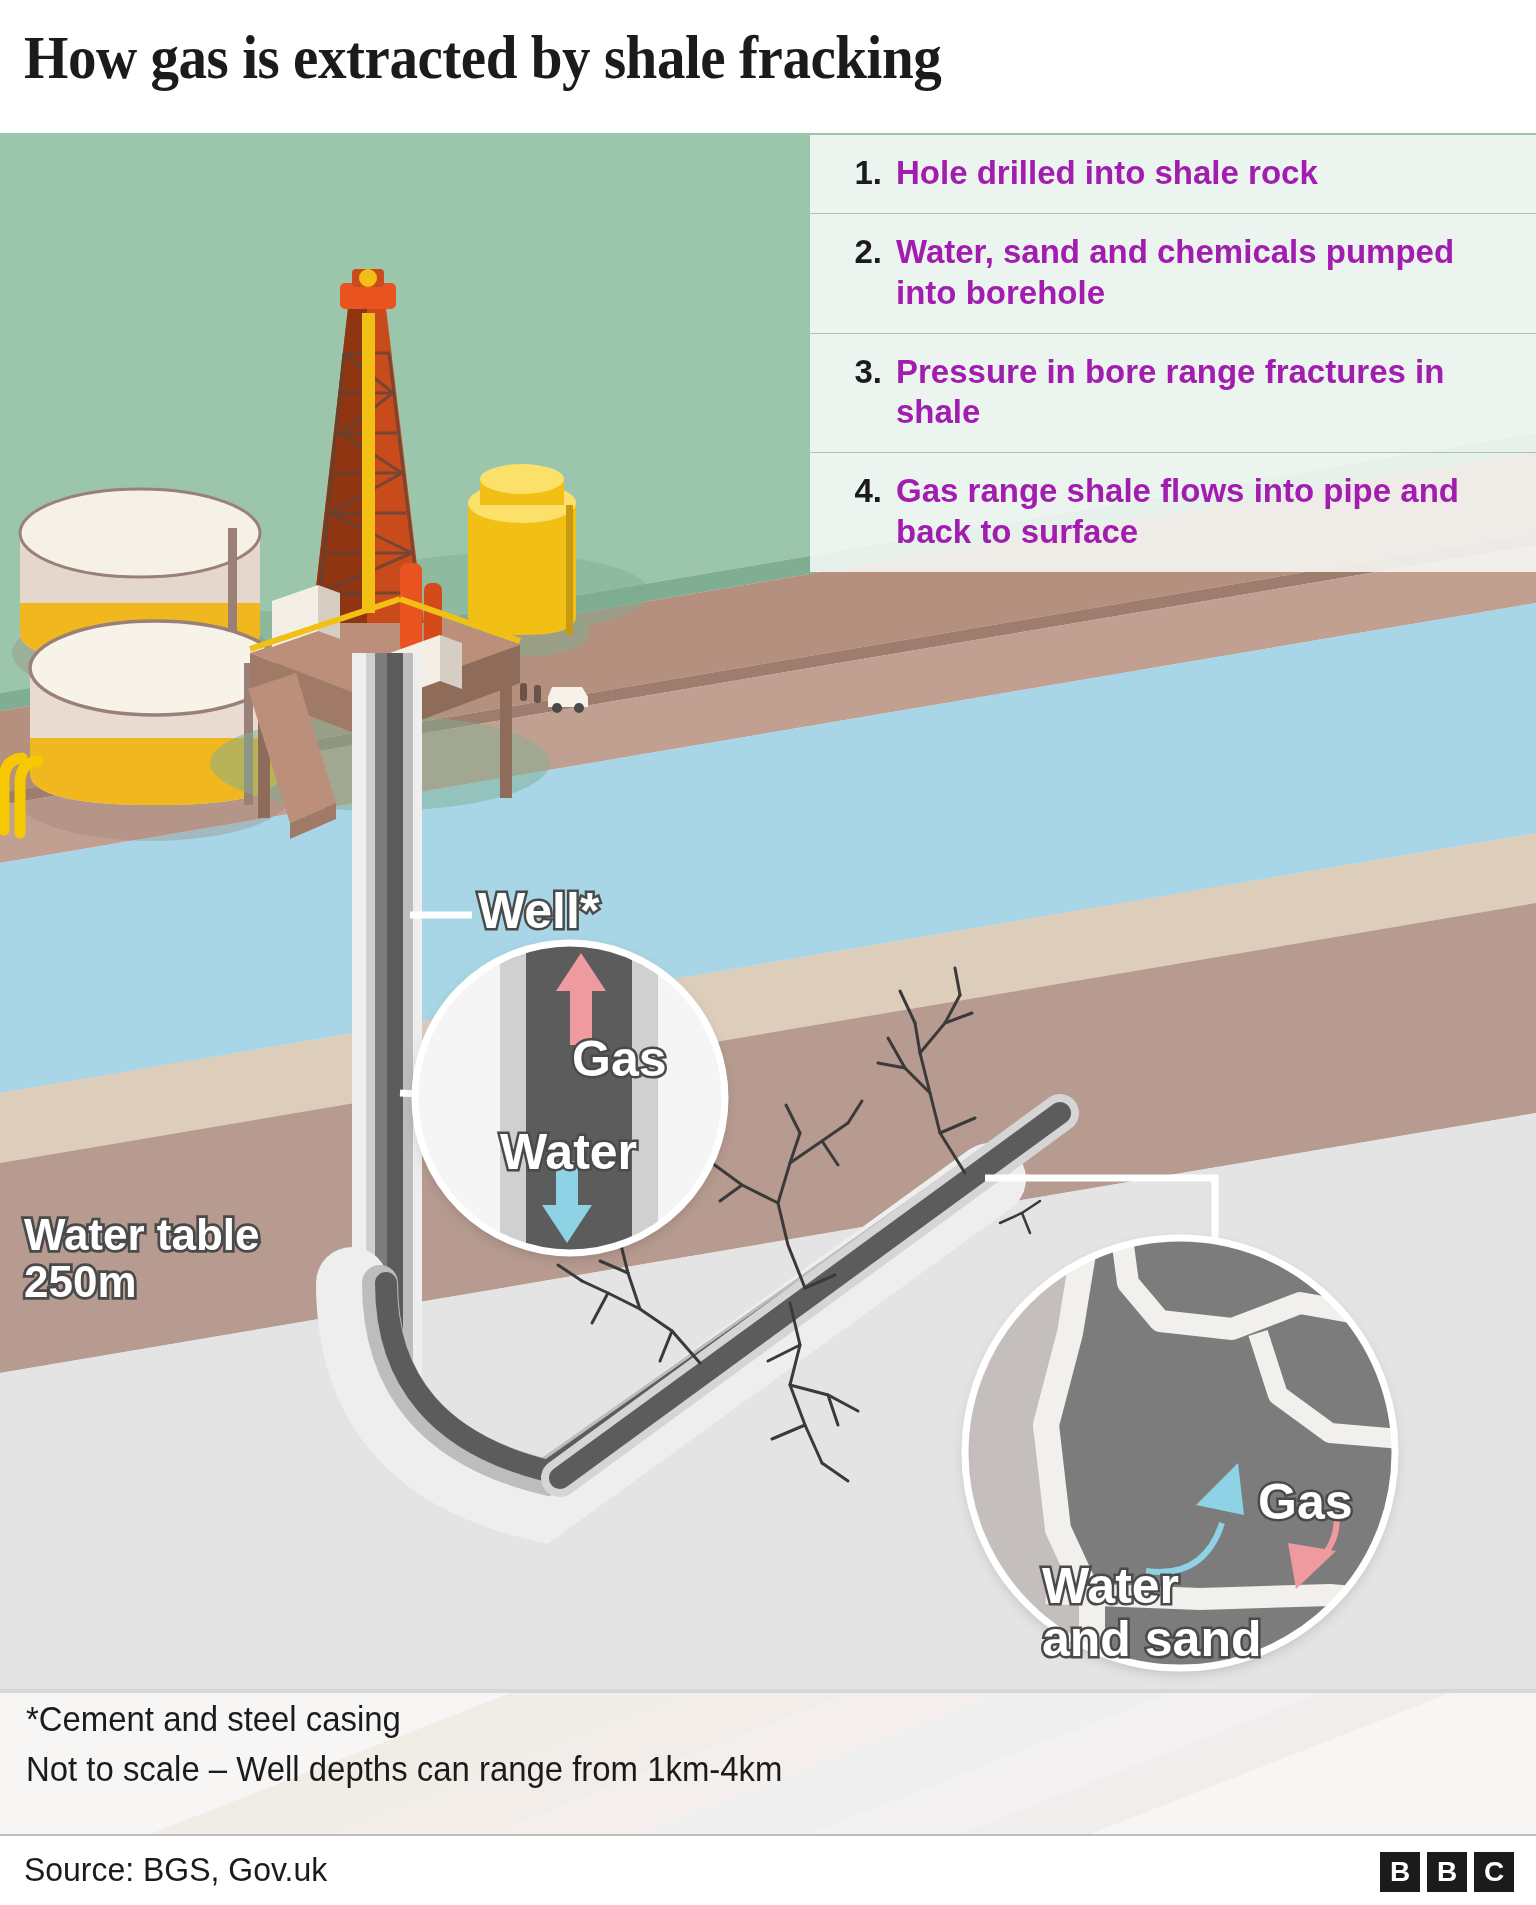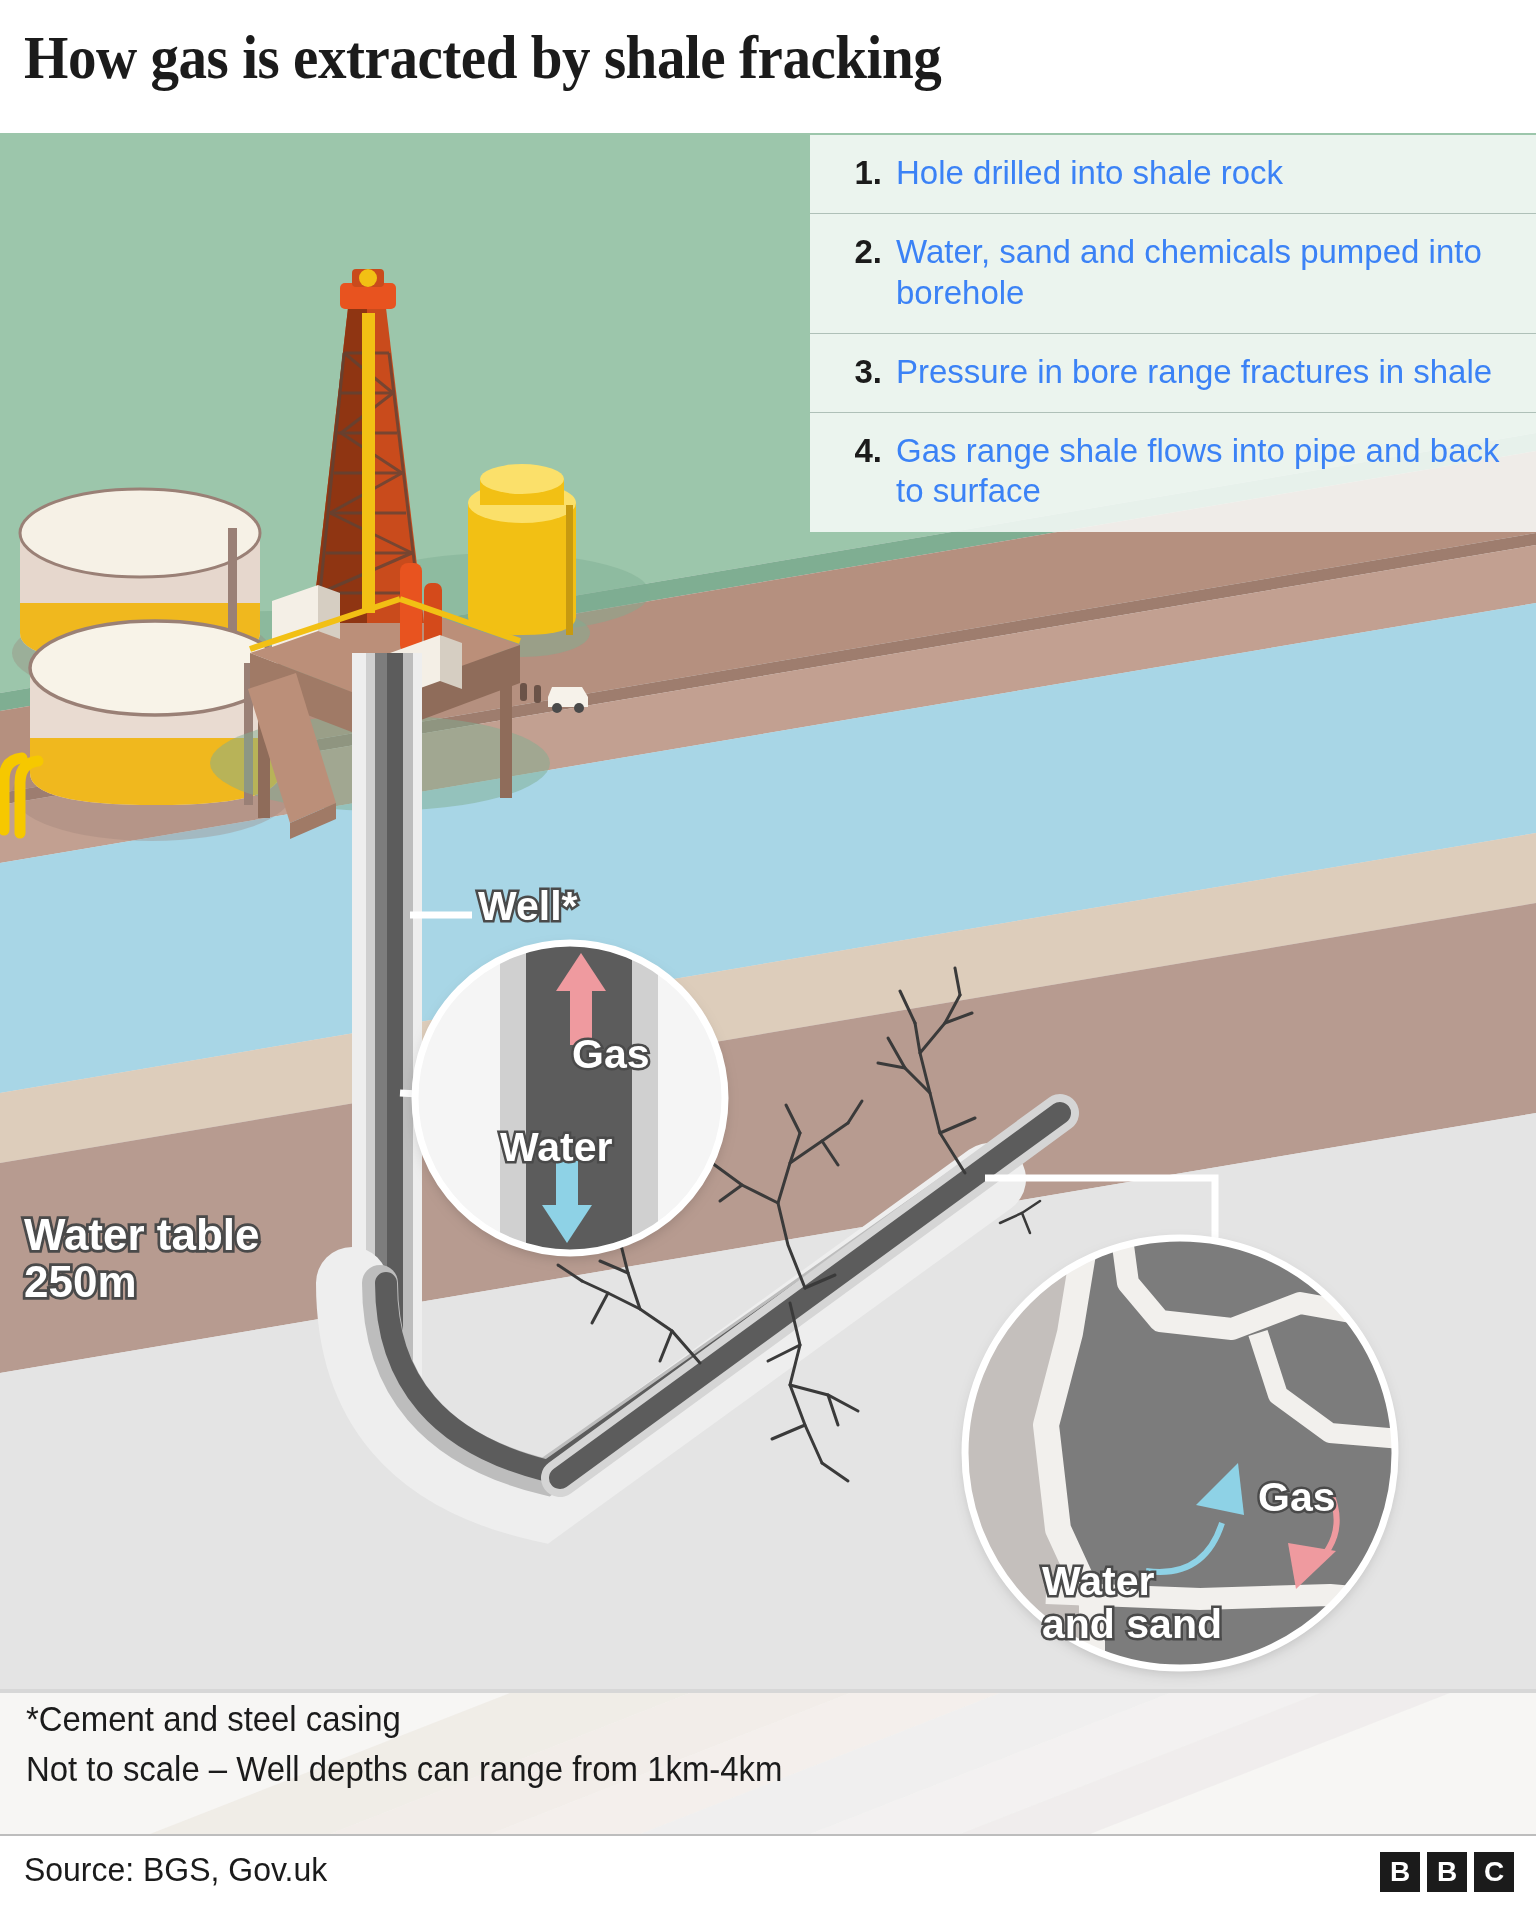--- a/index.html
+++ b/index.html
@@ -16,26 +16,26 @@
   .scene{position:absolute;left:0;top:133px;width:1536px;height:1556px;overflow:hidden;background:#e3e3e3;}
   .scene svg{position:absolute;left:0;top:0;}
 
   
   .steps{position:absolute;left:810px;top:135px;width:726px;height:578px;z-index:30;}
   .step{position:relative;display:flex;align-items:flex-start;
         background:rgba(248,252,249,0.86);box-sizing:border-box;padding:18px 22px 20px 26px;}
   .step + .step{border-top:1.5px solid rgba(125,150,140,0.55);}
   .step .num{font-size:33px;font-weight:700;color:#1b1b1b;min-width:46px;text-align:right;
              margin-right:14px;line-height:1.22;flex:0 0 auto;}
-  .step .txt{font-size:33px;font-weight:400;color:#3b82f6;line-height:1.22;}
+  .step .txt{font-size:33px;font-weight:700;color:#a21caf;line-height:1.22;}
 
   
   .lbl{position:absolute;z-index:40;font-weight:700;color:#ffffff;line-height:1.06;
        -webkit-text-stroke:5px #4a4a4a;paint-order:stroke fill;white-space:pre-line;}
-  .lbl.sm{font-size:41px;-webkit-text-stroke-width:5px;}
+  .lbl.sm{font-size:50px;-webkit-text-stroke-width:5px;}
   .lbl.md{font-size:44px;margin-top:34px;-webkit-text-stroke-width:5.5px;}
 
   .lbl-well{left:478px;top:752px;}
   .lbl-watertable{left:24px;top:1045px;}
   .lbl-shale{left:24px;top:1538px;}
   .lbl-gas1{left:572px;top:900px;}
   .lbl-water1{left:500px;top:993px;}
   .lbl-sand{left:1082px;top:1180px;text-align:center;}
   .lbl-gas2{left:1258px;top:1343px;}
   .lbl-waterandsand{left:1042px;top:1427px;}

